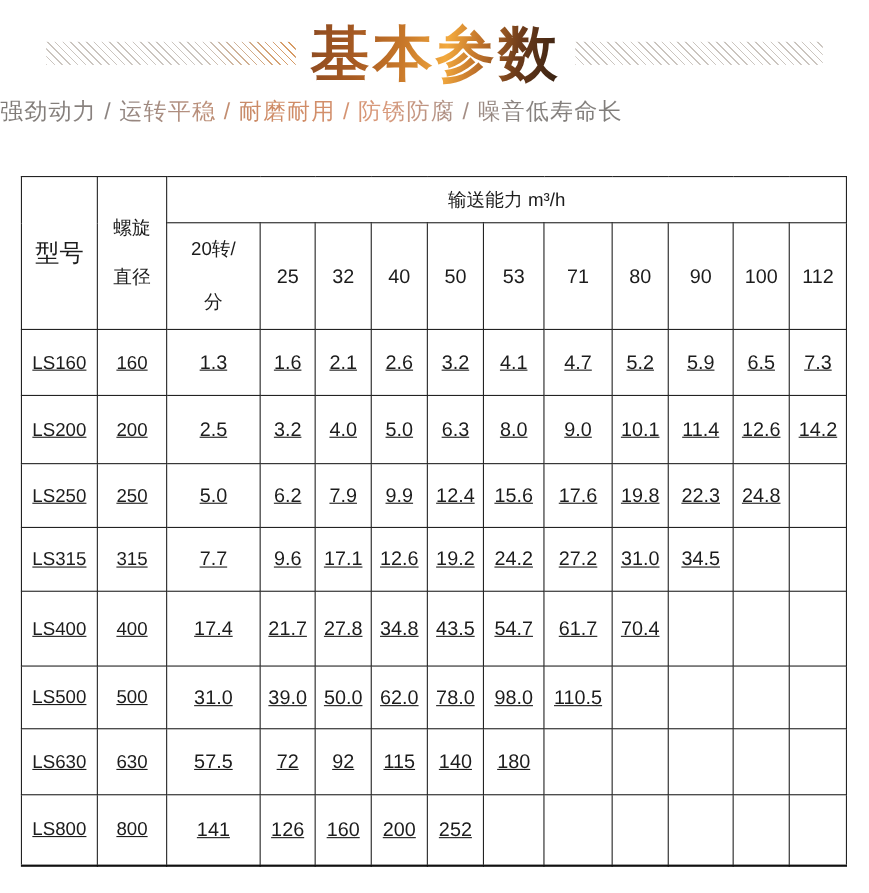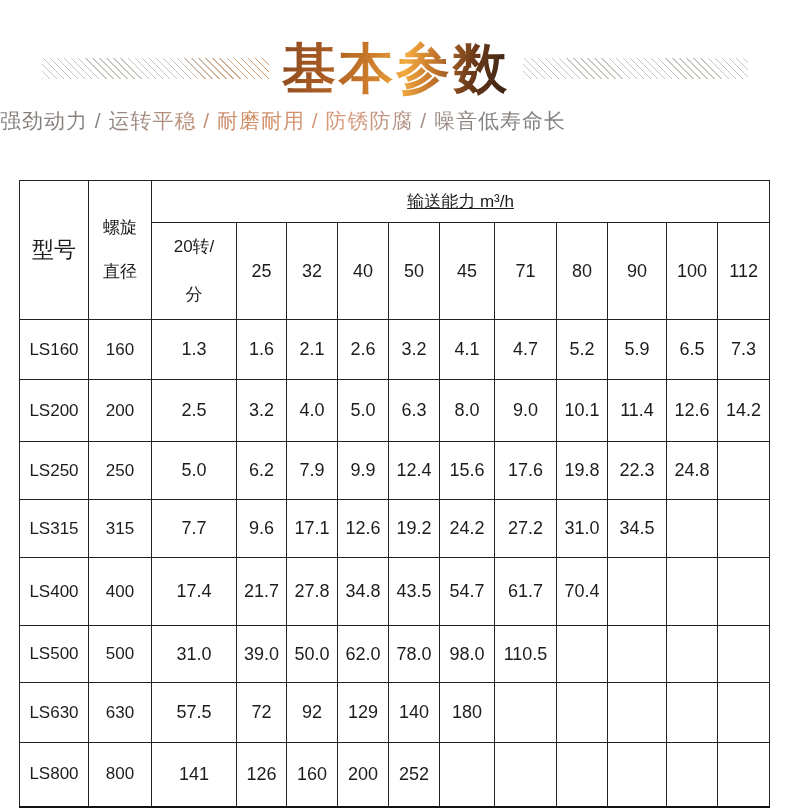--- a/index.html
+++ b/index.html
@@ -3,21 +3,21 @@
 <meta charset="utf-8">
 <style>
   html, body {
     margin: 0; padding: 0;
     background: #ffffff;
     width: 790px; height: 812px;
     overflow: hidden;
     font-family: "Liberation Sans", sans-serif;
     color: #1c1c1c;
   }
-  .page { width: 790px; height: 756px; padding-top: 36px; box-sizing: border-box; }
+  .page { width: 790px; height: 756px; padding-top: 16px; box-sizing: border-box; }
 
   
   .title-row {
     display: flex; align-items: center; justify-content: center;
     gap: 13px; height: 64px;
   }
   .hatch {
     height: 21px; position: relative; overflow: hidden;
     background-image: repeating-linear-gradient(45deg,
       #cbc5bf 0px, #cbc5bf 1px, rgba(255,255,255,0) 1px, rgba(255,255,255,0) 5px);
@@ -88,31 +88,31 @@
   table.spec th, table.spec td {
     border: 1px solid #232323;
     text-align: center;
     vertical-align: middle;
     font-weight: normal;
     padding: 0;
     overflow: hidden;
   }
   thead tr.r1 { height: 42px; }
   thead tr.r2 { height: 89px; }
-  tbody tr            { height: 60px; }
+  tbody tr            { height: 60px; text-decoration: underline; }
   tbody tr:nth-child(2) { height: 62px; }
   tbody tr:nth-child(3) { height: 58px; }
   tbody tr:nth-child(4) { height: 58px; }
   tbody tr:nth-child(5) { height: 68px; }
   tbody tr:nth-child(6) { height: 57px; }
   tbody tr:nth-child(8) { height: 64px; }
 
   th.model-h   { vertical-align: top; padding-top: 10px; font-size: 22px; margin-top: 28px; }
   th.diam-h    { font-size: 17px; line-height: 44px; }
-  th.cap-h     { font-size: 17px; text-decoration: underline; }
+  th.cap-h     { font-size: 17px; }
   th.rpm-h     { font-size: 17px; line-height: 48px; }
   th.speed-h   { vertical-align: top; padding-top: 13px; font-size: 18px; }
 
   td.model { font-size: 17px; padding-bottom: 18px; }
   td.diam  { font-size: 17px; padding-top: 2px; }
   td.rpm   { font-size: 18px; padding-top: 4px; }
   td.val   { font-size: 18px; padding-bottom: 26px; }
 </style>
 </head>
 <body>
@@ -152,21 +152,21 @@
         <th class="diam-h" rowspan="2">螺旋<br>直径</th>
         <th class="cap-h" colspan="11">输送能力 m³/h</th>
       </tr>
       <tr class="r2" id="speed-header-row">
         <th class="rpm-h">20转/<br>分</th>
 
       <th class="speed-h">25</th>
           <th class="speed-h">32</th>
           <th class="speed-h">40</th>
           <th class="speed-h">50</th>
-          <th class="speed-h">45</th>
+          <th class="speed-h">53</th>
           <th class="speed-h">71</th>
           <th class="speed-h">80</th>
           <th class="speed-h">90</th>
           <th class="speed-h">100</th>
           <th class="speed-h">112</th>
         </tr>
     </thead>
     <tbody id="spec-body">
 
     <tr>
@@ -258,21 +258,21 @@
           <td class="val"></td>
           <td class="val"></td>
           <td class="val"></td>
         </tr>
         <tr>
           <td class="model">LS630</td>
           <td class="diam">630</td>
           <td class="rpm">57.5</td>
           <td class="val">72</td>
           <td class="val">92</td>
-          <td class="val">129</td>
+          <td class="val">115</td>
           <td class="val">140</td>
           <td class="val">180</td>
           <td class="val"></td>
           <td class="val"></td>
           <td class="val"></td>
           <td class="val"></td>
           <td class="val"></td>
         </tr>
         <tr>
           <td class="model">LS800</td>

